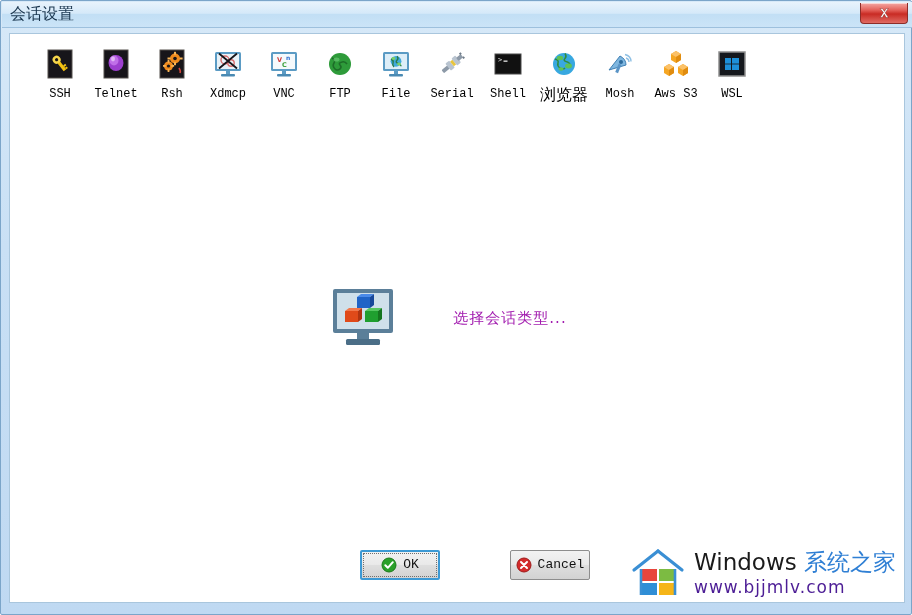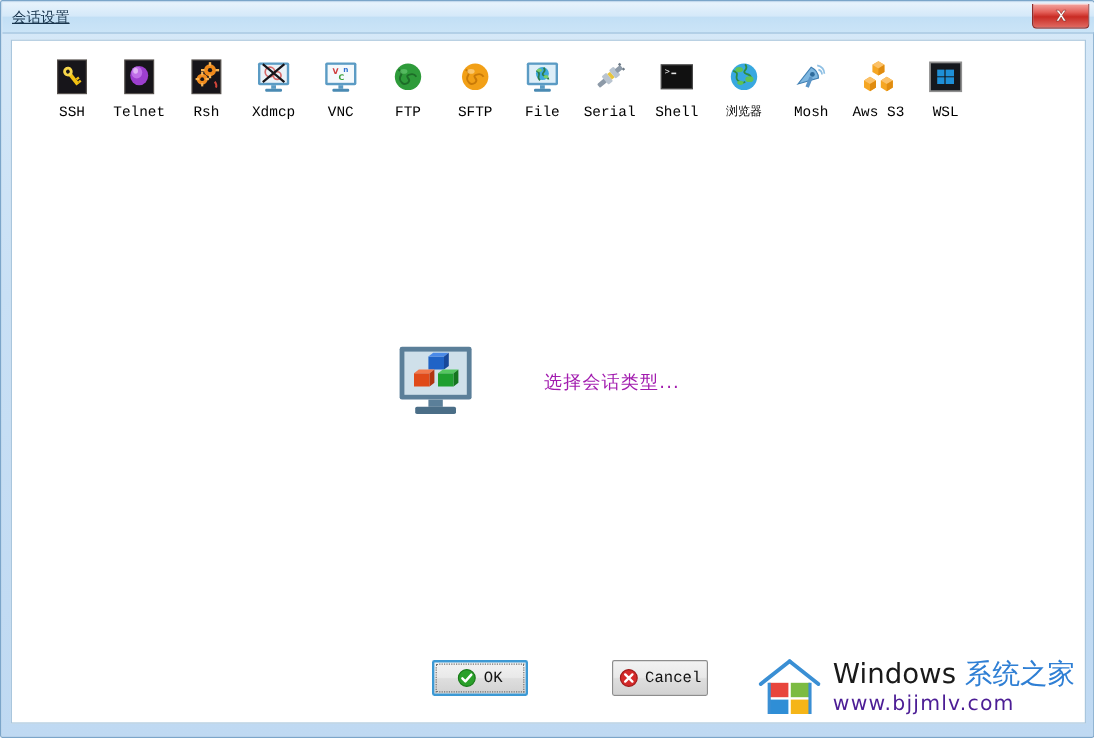--- a/index.html
+++ b/index.html
@@ -34,26 +34,25 @@
     width: 910px;
     height: 26px;
     background: linear-gradient(to bottom, #e8f3fc 0%, #d5e9f9 45%, #c2dff5 50%, #cbe4f7 100%);
     display: flex;
     align-items: center;
     border-bottom: 1px solid #9dc0dd;
     box-sizing: border-box;
   }
   #title-text {
     margin-left: 8px;
-    font-size: 12px;
+    font-size: 16px;
     color: #18344d;
     font-family: "DejaVu Sans", "Liberation Sans", sans-serif;
     letter-spacing: 0px;
     white-space: nowrap;
-    text-decoration: underline;
   }
   #close-btn {
     position: absolute;
     right: 4px;
     top: 1px;
     width: 46px;
     height: 20px;
     border-radius: 0 0 4px 4px;
     background: linear-gradient(to bottom, #f4a9a4 0%, #e4615a 35%, #c92b24 55%, #e06b63 100%);
     border: 1px solid #8d2c28;
@@ -105,22 +104,22 @@
   }
   .type-label {
     margin-top: 8px;
     font-size: 12px;
     color: #000000;
     font-family: "Liberation Mono", "DejaVu Sans Mono", monospace;
     white-space: nowrap;
     line-height: 13px;
   }
   .type-label.cjk {
-    font-family: Liberation Mono, monospace;
-    font-size: 10px;
+    font-family: Liberation Sans, sans-serif;
+    font-size: 16px;
   }
 
   
   #placeholder {
     position: absolute;
     left: 0;
     top: 252px;
     width: 100%;
     display: flex;
     justify-content: center;
@@ -328,28 +327,20 @@
 
       <div class="type-item">
         <svg class="type-icon" viewBox="0 0 32 32">
           <circle cx="16" cy="16" r="11" fill="#2e9b3a"></circle>
           <path d="M8 10 q4 2 2 5 q-2 3 1 6 q2 2 5 0 q2-2 0-4 q-2-2 2-3 q3-1 5 2" fill="none" stroke="#1d6d28" stroke-width="1.6"></path>
           <ellipse cx="12.5" cy="11.5" rx="3" ry="2" fill="#62c46c" opacity="0.75"></ellipse>
         </svg>
         <span class="type-label">FTP</span>
       </div>
 
-      <div class="type-item">
-        <svg class="type-icon" viewBox="0 0 32 32">
-          <circle cx="16" cy="16" r="11" fill="#f2a017"></circle>
-          <path d="M8 10 q4 2 2 5 q-2 3 1 6 q2 2 5 0 q2-2 0-4 q-2-2 2-3 q3-1 5 2" fill="none" stroke="#c97a08" stroke-width="1.6"></path>
-          <ellipse cx="12.5" cy="11.5" rx="3" ry="2" fill="#fbd083" opacity="0.8"></ellipse>
-        </svg>
-        <span class="type-label">SFTP</span>
-      </div>
 
       <div class="type-item">
         <svg class="type-icon" viewBox="0 0 32 32">
           <rect x="3" y="4" width="26" height="19" rx="1.5" fill="#5b9bc4"></rect>
           <rect x="5" y="6" width="22" height="15" fill="#ddeef8"></rect>
           <rect x="14" y="23" width="4" height="3" fill="#5b9bc4"></rect>
           <rect x="9" y="26" width="14" height="2.5" rx="1" fill="#4a8ab3"></rect>
           <circle cx="16" cy="13.3" r="5.4" fill="#3fa9dd"></circle>
           <path d="M11 11 q3 1.5 2 4 q-1 2 1 4 M17 8.3 q2 2 0 4 q-2 2 1 3 q3 1 3 3" fill="none" stroke="#2a7c4a" stroke-width="1.4"></path>
           <ellipse cx="13.5" cy="10.5" rx="2" ry="1.4" fill="#7ccf6a"></ellipse>

